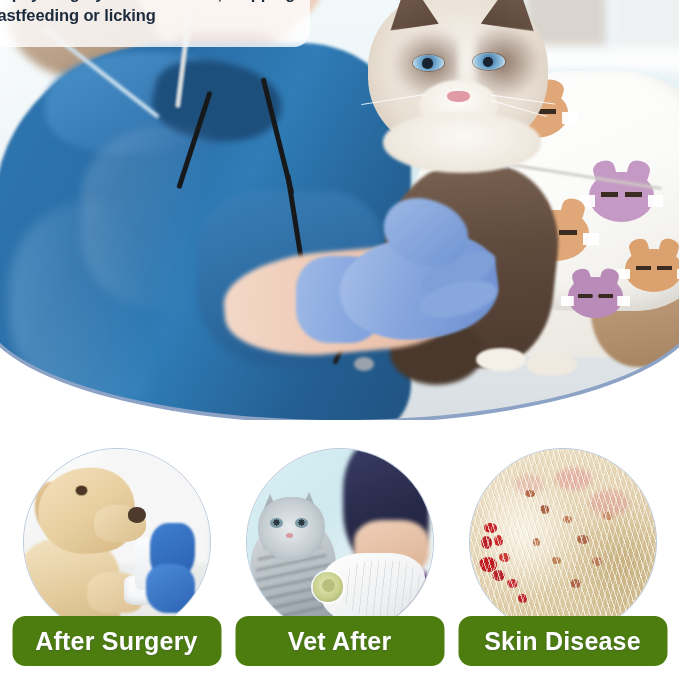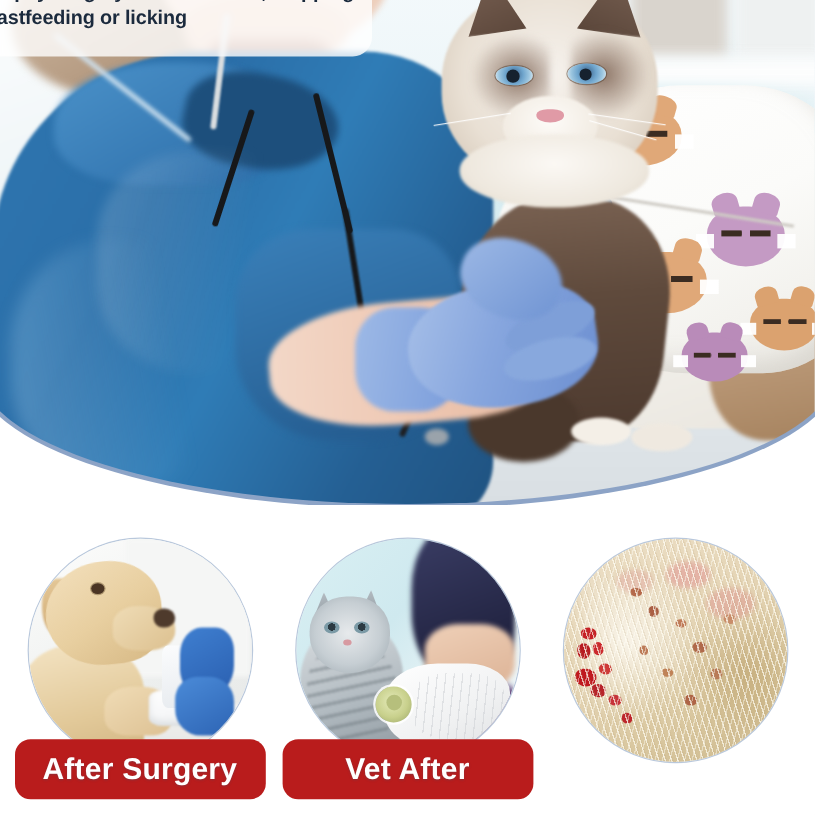--- a/index.html
+++ b/index.html
@@ -189,21 +189,21 @@
 
   
   .cards{position:absolute;left:0;top:448px;width:679px;height:231px;}
   .card{position:absolute;top:0;width:209px;height:231px;}
   .card.c0{left:12px;} .card.c1{left:235px;} .card.c2{left:458px;}
   .circ{position:absolute;left:50%;top:0;transform:translateX(-50%);
     width:186px;height:186px;border-radius:50%;overflow:hidden;
     border:1.5px solid #b9c8dc;background:#eef2f5;}
   .circ-in{position:absolute;inset:0;}
   .pill{position:absolute;left:50%;transform:translateX(-50%);top:168px;
-    width:100%;height:50px;border-radius:13px;background:#b91c1c;
+    width:100%;height:50px;border-radius:13px;background:#4d7c0f;
     display:flex;align-items:center;justify-content:center;}
   .pill span{color:#ffffff;font-size:25px;font-weight:bold;letter-spacing:0.2px;
     text-shadow:0 1px 2px rgba(60,80,110,0.35);}
 
   
   .d-bg{position:absolute;inset:0;background:linear-gradient(150deg,#fdfdfc,#eef0ef 55%,#e4e6e5);}
   .d-wall{position:absolute;left:44%;top:0;width:56%;height:62%;background:#f5f6f5;filter:blur(2px);}
   .d-table{position:absolute;left:0;top:74%;width:100%;height:26%;
     background:linear-gradient(180deg,#f2f2f0,#e3e4e2);filter:blur(1.5px);}
   .d-head{position:absolute;left:8%;top:10%;width:52%;height:46%;
@@ -475,16 +475,19 @@
           <div class="les" style="left:58%;top:46%;width:6%;height:5%;background:#b06a4b;"></div>
           <div class="les" style="left:66%;top:58%;width:5%;height:5%;background:#b97a57;"></div>
           <div class="les" style="left:44%;top:58%;width:5%;height:4%;background:#c08257;"></div>
           <div class="les" style="left:54%;top:70%;width:6%;height:5%;background:#ae6446;"></div>
           <div class="les" style="left:34%;top:48%;width:4%;height:4%;background:#bd7a57;"></div>
           <div class="les" style="left:72%;top:34%;width:5%;height:4%;background:#c98d6a;"></div>
           <div class="s-fur"></div>
           <div class="s-fur2"></div>
         </div>
       </div>
+      <div class="pill">
+        <span>Skin Disease</span>
+      </div>
     </div>
 
   </div>
 </div>
 
 </body></html>

